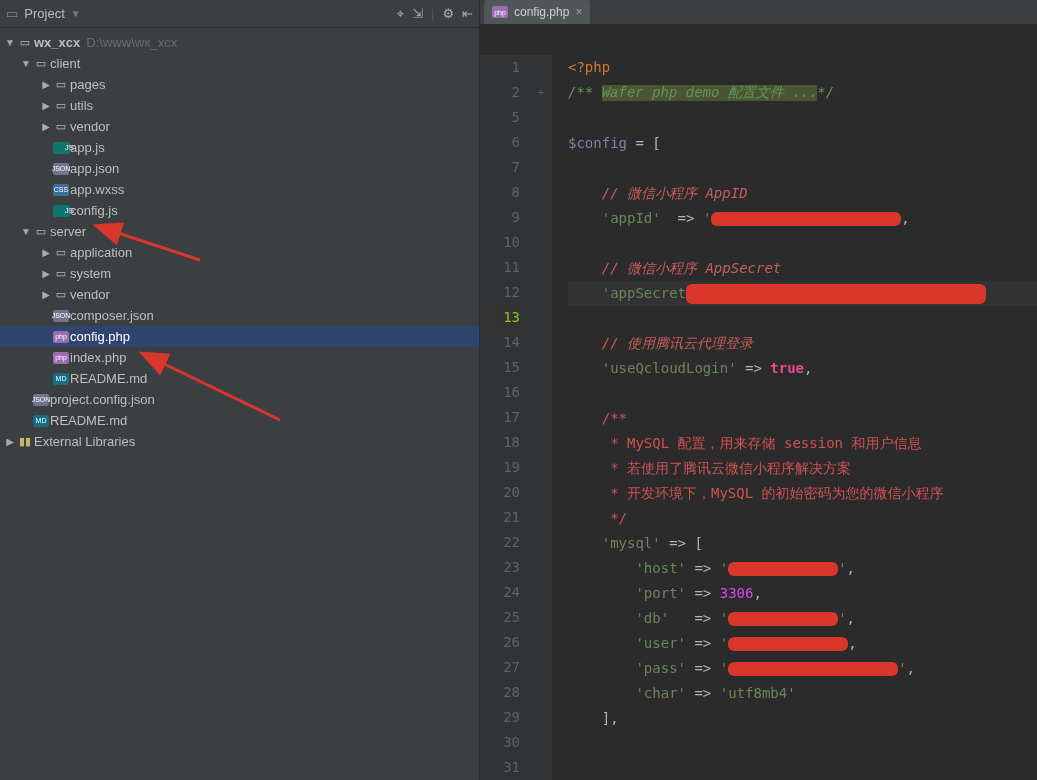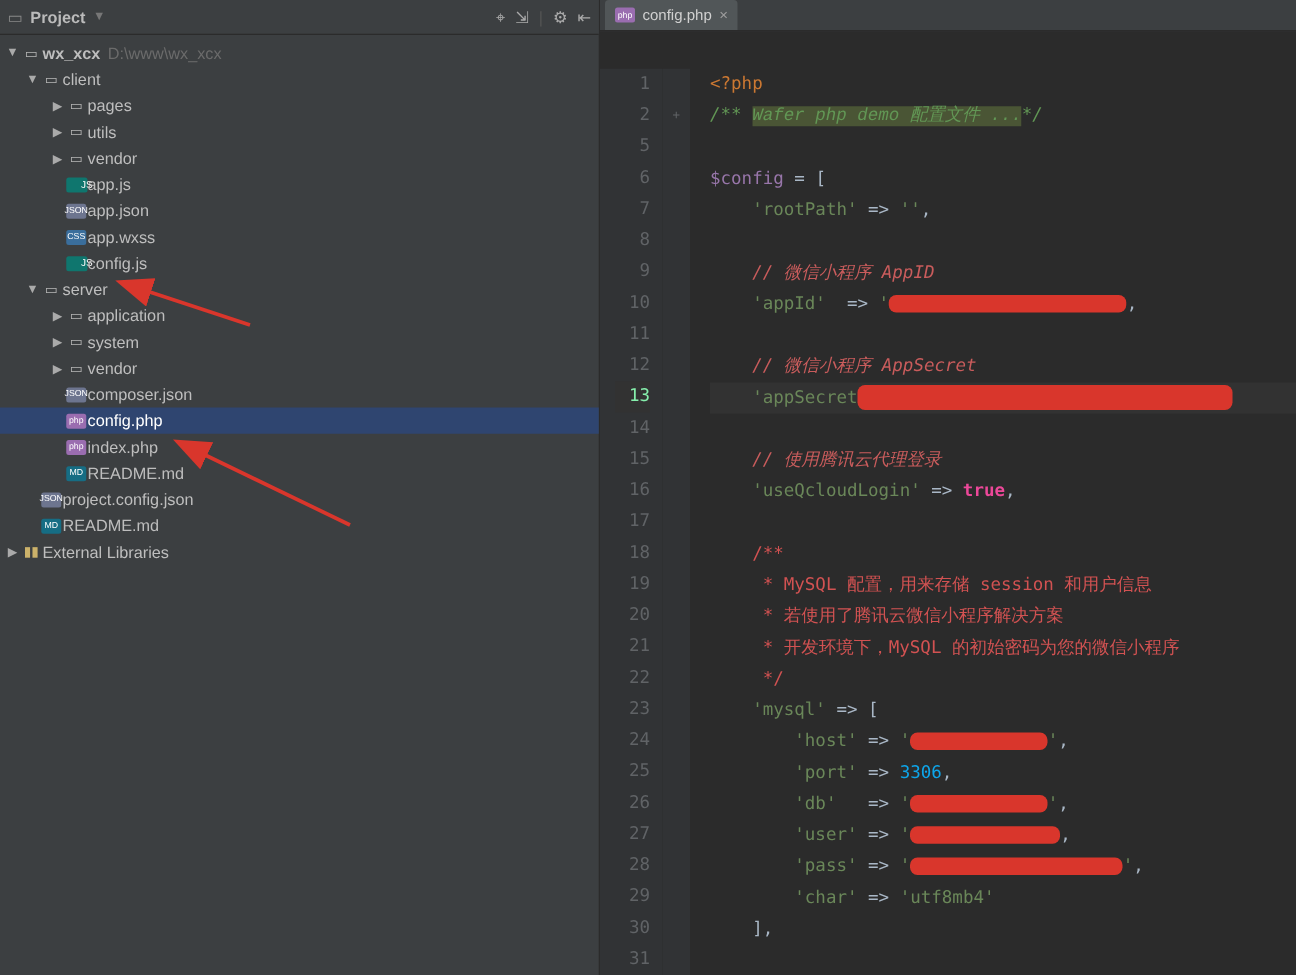--- a/index.html
+++ b/index.html
@@ -25,21 +25,21 @@
     display: flex;
     align-items: center;
     height: 28px;
     background: #3c3f41;
     border-bottom: 1px solid #2b2b2b;
     padding: 0 6px;
     gap: 6px;
   }
   .sidebar-header .title {
     color: #bbbbbb;
-    font-weight: 700;
+    font-weight: 400;
   }
   .sidebar-header .dropdown-caret {
     color: #777;
     font-size: 10px;
   }
   .sidebar-header .spacer { flex: 1; }
   .sidebar-header .tool-icons {
     display: flex;
     gap: 8px;
     color: #aaa;
@@ -144,30 +144,30 @@
     font-size: 10px;
     text-align: center;
   }
   .code {
     flex: 1;
     padding-left: 16px;
     position: relative;
   }
   .code .line { white-space: pre; position: relative; }
   .code .line.current { background: #323232; }
-  .gutter .ln.current { color: #86efac; background: #323232; margin-left: 12px; }
+  .gutter .ln.current { color: #84cc16; background: #323232; margin-left: 12px; }
 
   
   .c-tag { color: #cc7832; }
   .c-kw  { color: #ec4899; font-weight: bold; }
   .c-var { color: #9876aa; }
   .c-str { color: #6a8759; }
   .c-doc { color: #629755; font-style: italic; }
   .c-doc-hl { color:#629755; background:#4a5535; font-style: italic; font-family: Liberation Mono, monospace; }
-  .c-num { color: #0ea5e9; margin-top: 40px; }
+  .c-num { color: #d946ef; margin-top: 40px; }
   .c-op  { color: #a9b7c6; }
   .c-red { color: #d25252; }
   .c-redc{ color: #c95c5c; font-style: italic; }
 
   .redact {
     display: inline-block;
     background: #d9362c;
     height: 14px;
     border-radius: 6px;
     vertical-align: middle;
@@ -418,21 +418,20 @@
         <div>&nbsp;</div>
           <div>&nbsp;</div>
           <div>&nbsp;</div>
       </div>
 
       <div class="code">
         <div class="line"><span class="c-tag">&lt;?php</span></div>
         <div class="line"><span class="c-doc">/** </span><span class="c-doc-hl">Wafer php demo 配置文件 ...</span><span class="c-doc">*/</span></div>
         <div class="line">&nbsp;</div>
         <div class="line"><span class="c-var">$config</span><span class="c-op"> = [</span></div>
-        <div class="line">    <span class="c-str">'rootPath'</span><span class="c-op"> =&gt; </span><span class="c-str">''</span><span class="c-op">,</span></div>
         <div class="line">&nbsp;</div>
         <div class="line">    <span class="c-redc">// 微信小程序 AppID</span></div>
         <div class="line">    <span class="c-str">'appId'</span><span class="c-op">  =&gt; </span><span class="c-str">'</span><span class="redact" style="width:190px;"></span><span class="c-op">,</span></div>
         <div class="line">&nbsp;</div>
         <div class="line">    <span class="c-redc">// 微信小程序 AppSecret</span></div>
         <div class="line current">    <span class="c-str">'appSecret</span><span class="redact" style="width:300px; height:20px;"></span></div>
         <div class="line">&nbsp;</div>
         <div class="line">    <span class="c-redc">// 使用腾讯云代理登录</span></div>
         <div class="line">    <span class="c-str">'useQcloudLogin'</span><span class="c-op"> =&gt; </span><span class="c-kw">true</span><span class="c-op">,</span></div>
         <div class="line">&nbsp;</div>

